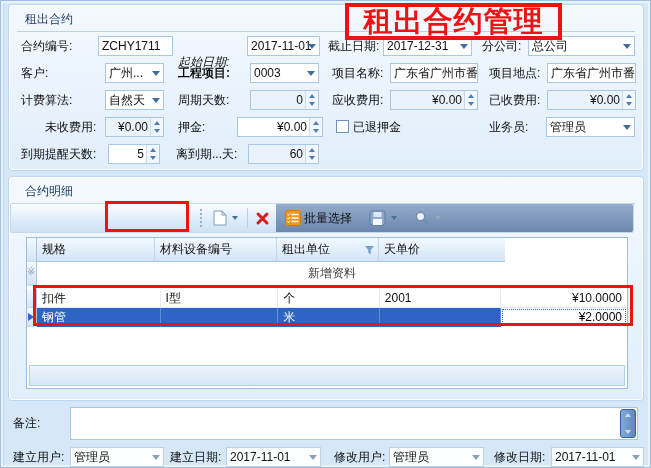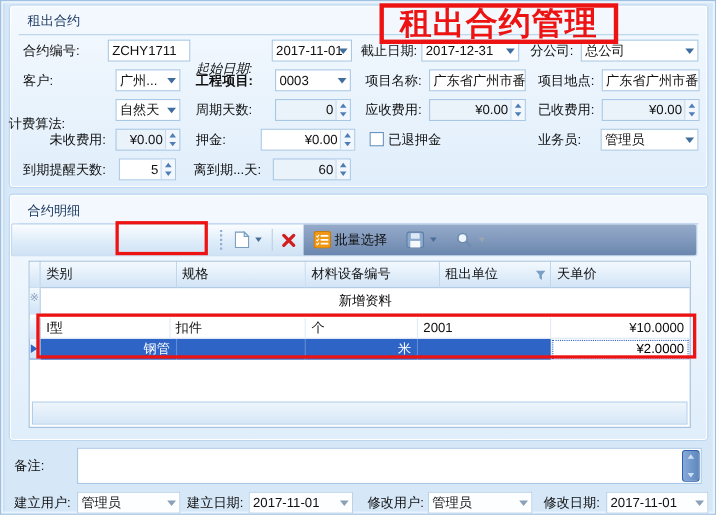--- a/index.html
+++ b/index.html
@@ -34,24 +34,24 @@
   .darr{width:0;height:0;border-left:3px solid transparent;border-right:3px solid transparent;border-top:4px solid #4a6f96;margin:0 2px;}
   .darr.gray{border-top-color:#9aa6b3;}
   
   .grid{position:absolute;left:26px;top:237px;width:602px;height:152px;background:#fff;border:1px solid #9ebcdb;box-sizing:border-box;}
   .grow{display:flex;width:100%;}
   .gh{box-sizing:border-box;background:linear-gradient(#f3f9fe,#d2e4f6);border-right:1px solid #bed6ee;border-bottom:1px solid #a9c6e2;
       padding:3px 5px;height:24px;position:relative;overflow:hidden;white-space:nowrap;}
   .gc{box-sizing:border-box;border-right:1px solid #e3ecf6;padding:1px 5px;height:19px;line-height:17px;overflow:hidden;white-space:nowrap;}
   .ind{box-sizing:border-box;width:10px;background:linear-gradient(#f3f9fe,#d2e4f6);border-right:1px solid #a9c6e2;border-bottom:1px solid #c7daee;position:relative;}
   .newrow{display:flex;height:23px;border-bottom:1px solid #cfdff0;}
-  .newrow .txt{flex:1;text-align:center;line-height:22px;color:#000000;}
+  .newrow .txt{flex:1;text-align:center;line-height:22px;color:#404040;}
   .r0 .gc{border-bottom:1px solid #dfe9f4;}
   .sel{background:#2d64c5;color:#fff;}
-  .sel .gc{border-right:1px solid rgba(255,255,255,.25);text-align:right;}
+  .sel .gc{border-right:1px solid rgba(255,255,255,.25);}
   .seledit{background:#fff !important;color:#000;outline:1px dotted #2d64c5;outline-offset:-2px;text-align:right;}
   .gridfoot{position:absolute;left:2px;right:2px;bottom:2px;height:21px;background:linear-gradient(#eef5fc,#d6e7f7);border:1px solid #b3cde8;box-sizing:border-box;}
   .rowarrow{position:absolute;left:1px;top:5px;width:0;height:0;border-top:4px solid transparent;border-bottom:4px solid transparent;border-left:6px solid #2d64c5;}
   .newsym{position:absolute;left:0px;top:4px;color:#8fa3bd;font-size:10px;}
   
   .ann{position:absolute;border:3px solid #ee1313;pointer-events:none;}
   .anntitle{position:absolute;left:345px;top:3px;width:217px;height:37px;border:4px solid #ee1313;box-sizing:border-box;
             display:flex;align-items:center;justify-content:center;color:#ee1313;font-weight:bold;font-size:29px;letter-spacing:1px;pointer-events:none;}
   
   .memo{position:absolute;left:70px;top:407px;width:568px;height:33px;background:#fff;border:1px solid #a9c8e6;box-sizing:border-box;}
@@ -83,21 +83,21 @@
 
 <div class="lbl" style="left:21px;top:63px;">客户:</div>
 <div class="fld" style="left:105px;top:63px;width:59px;padding-right:13px;"><span>广州...</span><i class="carr"></i></div>
 <div class="lbl" style="left:178px;top:63px;font-weight:bold;">工程项目:</div>
 <div class="fld" style="left:250px;top:63px;width:69px;padding-right:29px;"><span>0003</span><i class="carr"></i></div>
 <div class="lbl" style="left:332px;top:63px;">项目名称:</div>
 <div class="fld" style="left:390px;top:63px;width:88px;"><span>广东省广州市番</span></div>
 <div class="lbl" style="left:489px;top:63px;">项目地点:</div>
 <div class="fld" style="left:547px;top:63px;width:89px;"><span>广东省广州市番</span></div>
 
-<div class="lbl" style="left:8px;top:90px;margin-top:12px;">计费算法:</div>
+<div class="lbl" style="left:21px;top:90px;">计费算法:</div>
 <div class="fld" style="left:105px;top:90px;width:59px;padding-right:13px;"><span>自然天</span><i class="carr"></i></div>
 <div class="lbl" style="left:178px;top:90px;">周期天数:</div>
 <div class="fld dis num" style="left:250px;top:90px;width:69px;"><span>0</span><span class="spin">
       <i class="tu"></i>
       <i class="td"></i>
     </span></div>
 <div class="lbl" style="left:332px;top:90px;">应收费用:</div>
 <div class="fld dis num" style="left:390px;top:90px;width:88px;"><span>¥0.00</span><span class="spin">
       <i class="tu"></i>
       <i class="td"></i>
@@ -177,41 +177,40 @@
         <circle cx="6.5" cy="6.5" r="4.2" fill="#eef5fc" stroke="#6d8db0" stroke-width="1.5"></circle>
         <line x1="10" y1="10" x2="14" y2="14" stroke="#6d8db0" stroke-width="2"></line>
       </svg>
     <i class="darr gray"></i>
   </span>
 </div>
 
 <div class="grid">
   <div class="grow">
     <div class="ind" style="height:24px;"></div>
-    <div class="gh" style="width:124px;"><span>类别</span></div>
     <div class="gh" style="width:118px;"><span>规格</span></div>
     <div class="gh" style="width:122px;"><span>材料设备编号</span></div>
     <div class="gh" style="width:102px;"><span>租出单位</span>
       <svg style="position:absolute;right:4px;top:8px;" width="9" height="9">
           <path d="M0 0 h9 l-3.3 4 v4.5 l-2.4 -1.8 v-2.7 z" fill="#7aa0c8"></path>
         </svg>
     </div>
     <div class="gh" style="width:126px;border-right:none;"><span>天单价</span></div>
   </div>
   <div class="newrow">
     <div class="ind" style="height:23px;">
         <span class="newsym">※</span>
       </div>
     <div class="txt">新增资料</div>
   </div>
   <div style="height:3px;"></div>
   <div class="grow r0">
     <div class="ind" style="height:19px;"></div>
+    <div class="gc" style="width:124px;">扣件</div>
     <div class="gc" style="width:118px;">I型</div>
-    <div class="gc" style="width:124px;">扣件</div>
     <div class="gc" style="width:102px;">个</div>
     <div class="gc" style="width:122px;">2001</div>
     <div class="gc" style="width:126px;text-align:right;border-right:none;">¥10.0000</div>
   </div>
   <div class="grow sel">
     <div class="ind" style="height:19px;">
         <i class="rowarrow"></i>
       </div>
     <div class="gc" style="width:124px;">钢管</div>
     <div class="gc" style="width:118px;"></div>

